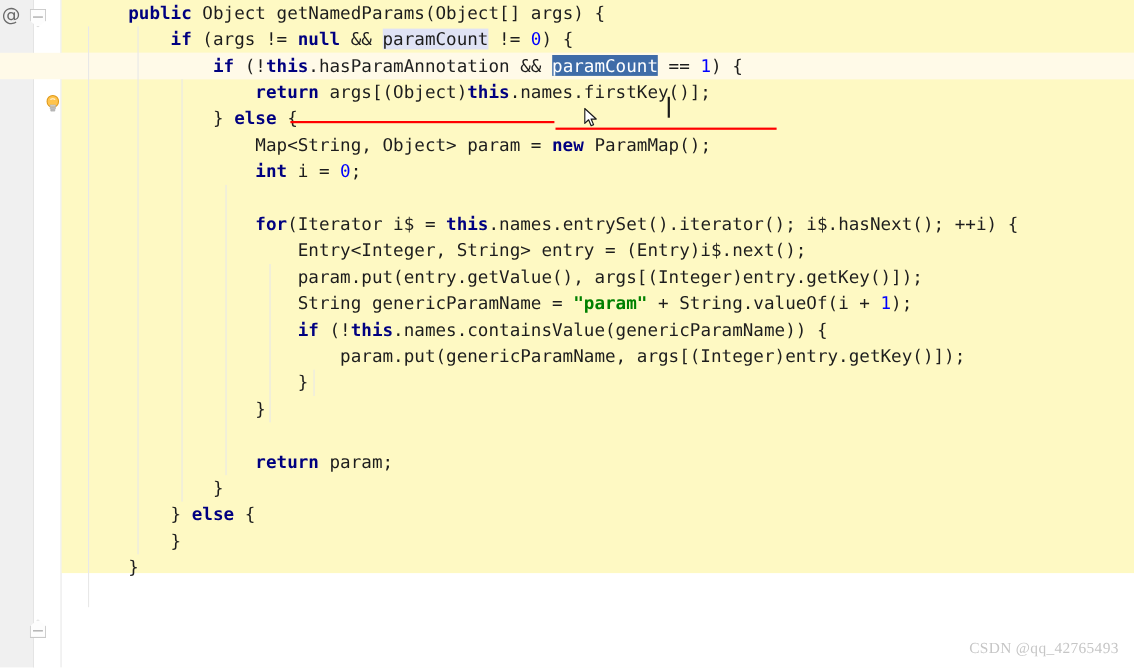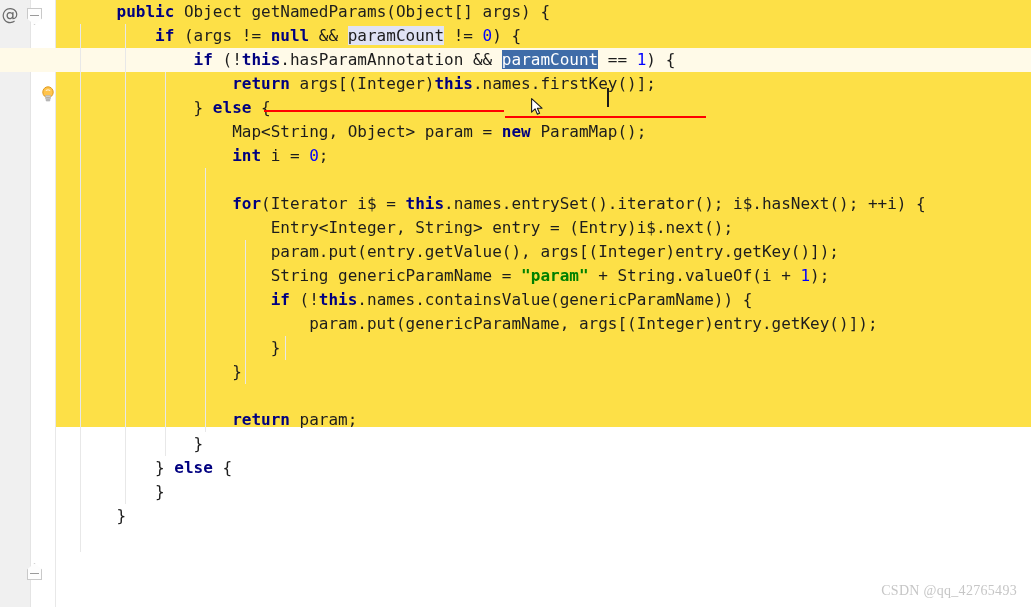--- a/index.html
+++ b/index.html
@@ -100,22 +100,22 @@
     width: 14px;
     height: 18px;
   }
 
   
   #editor {
     position: absolute;
     left: 56px;
     top: 0;
     right: 0;
-    height: 427px;
-    background: #fde047;
+    height: 521px;
+    background: #fef9c3;
   }
   #lines {
     position: absolute;
     left: 0;
     top: 0;
     width: 975px;
   }
   .code-line {
     position: relative;
     height: 24px;
@@ -227,21 +227,21 @@
       <path d="M5.2 13.5 h3.6 v1.5 h-3.6 z" fill="#bdbdbd" stroke="#a8a8a8" stroke-width="0.6"></path>
       <path d="M4.8 4.5 q2.2 -1.4 4.4 0" stroke="#ffffff" stroke-width="1" fill="none" opacity="0.85"></path>
     </svg>
   </div>
 
   <div id="editor">
     <div id="lines">
         <div class="code-line"><span style="position: relative;">    <span class="kw">public</span><span> </span><span>Object getNamedParams(Object[] args) {</span></span></div>
         <div class="code-line"><span style="position: relative;">        <span class="kw">if</span><span> (args != </span><span class="kw">null</span><span> &amp;&amp; </span><span class="hl-read">paramCount</span><span> != </span><span class="num">0</span><span>) {</span></span></div>
         <div class="code-line current"><div class="cur-band" style="left: -56px;"></div><span style="position: relative;">            <span class="kw">if</span><span> (!</span><span class="kw">this</span><span>.hasParamAnnotation &amp;&amp; </span><span class="sel">paramCount</span><span> == </span><span class="num">1</span><span>) {</span></span></div>
-        <div class="code-line"><span style="position: relative;">                <span class="kw">return</span><span> args[(Integer)</span><span class="kw">this</span><span>.names.firstKey()];</span></span></div>
+        <div class="code-line"><span style="position: relative;">                <span class="kw">return</span><span> args[(Object)</span><span class="kw">this</span><span>.names.firstKey()];</span></span></div>
         <div class="code-line"><span style="position: relative;">            <span>} </span><span class="kw">else</span><span> {</span></span></div>
         <div class="code-line"><span style="position: relative; text-align: center;">                <span>Map&lt;String, Object&gt; param = </span><span class="kw">new</span><span> ParamMap();</span></span></div>
         <div class="code-line"><span style="position: relative;">                <span class="kw">int</span><span> i = </span><span class="num">0</span><span>;</span></span></div>
         <div class="code-line"><span style="position: relative;"></span></div>
         <div class="code-line"><span style="position: relative;">                <span class="kw">for</span><span>(Iterator i$ = </span><span class="kw">this</span><span>.names.entrySet().iterator(); i$.hasNext(); ++i) {</span></span></div>
         <div class="code-line"><span style="position: relative;">                    <span>Entry&lt;Integer, String&gt; entry = (Entry)i$.next();</span></span></div>
         <div class="code-line"><span style="position: relative;">                    <span>param.put(entry.getValue(), args[(Integer)entry.getKey()]);</span></span></div>
         <div class="code-line"><span style="position: relative;">                    <span>String genericParamName = </span><span class="str">"param"</span><span> + String.valueOf(i + </span><span class="num">1</span><span>);</span></span></div>
         <div class="code-line"><span style="position: relative;">                    <span class="kw">if</span><span> (!</span><span class="kw">this</span><span>.names.containsValue(genericParamName)) {</span></span></div>
         <div class="code-line"><span style="position: relative; margin-top: 21px;">                        <span>param.put(genericParamName, args[(Integer)entry.getKey()]);</span></span></div>

